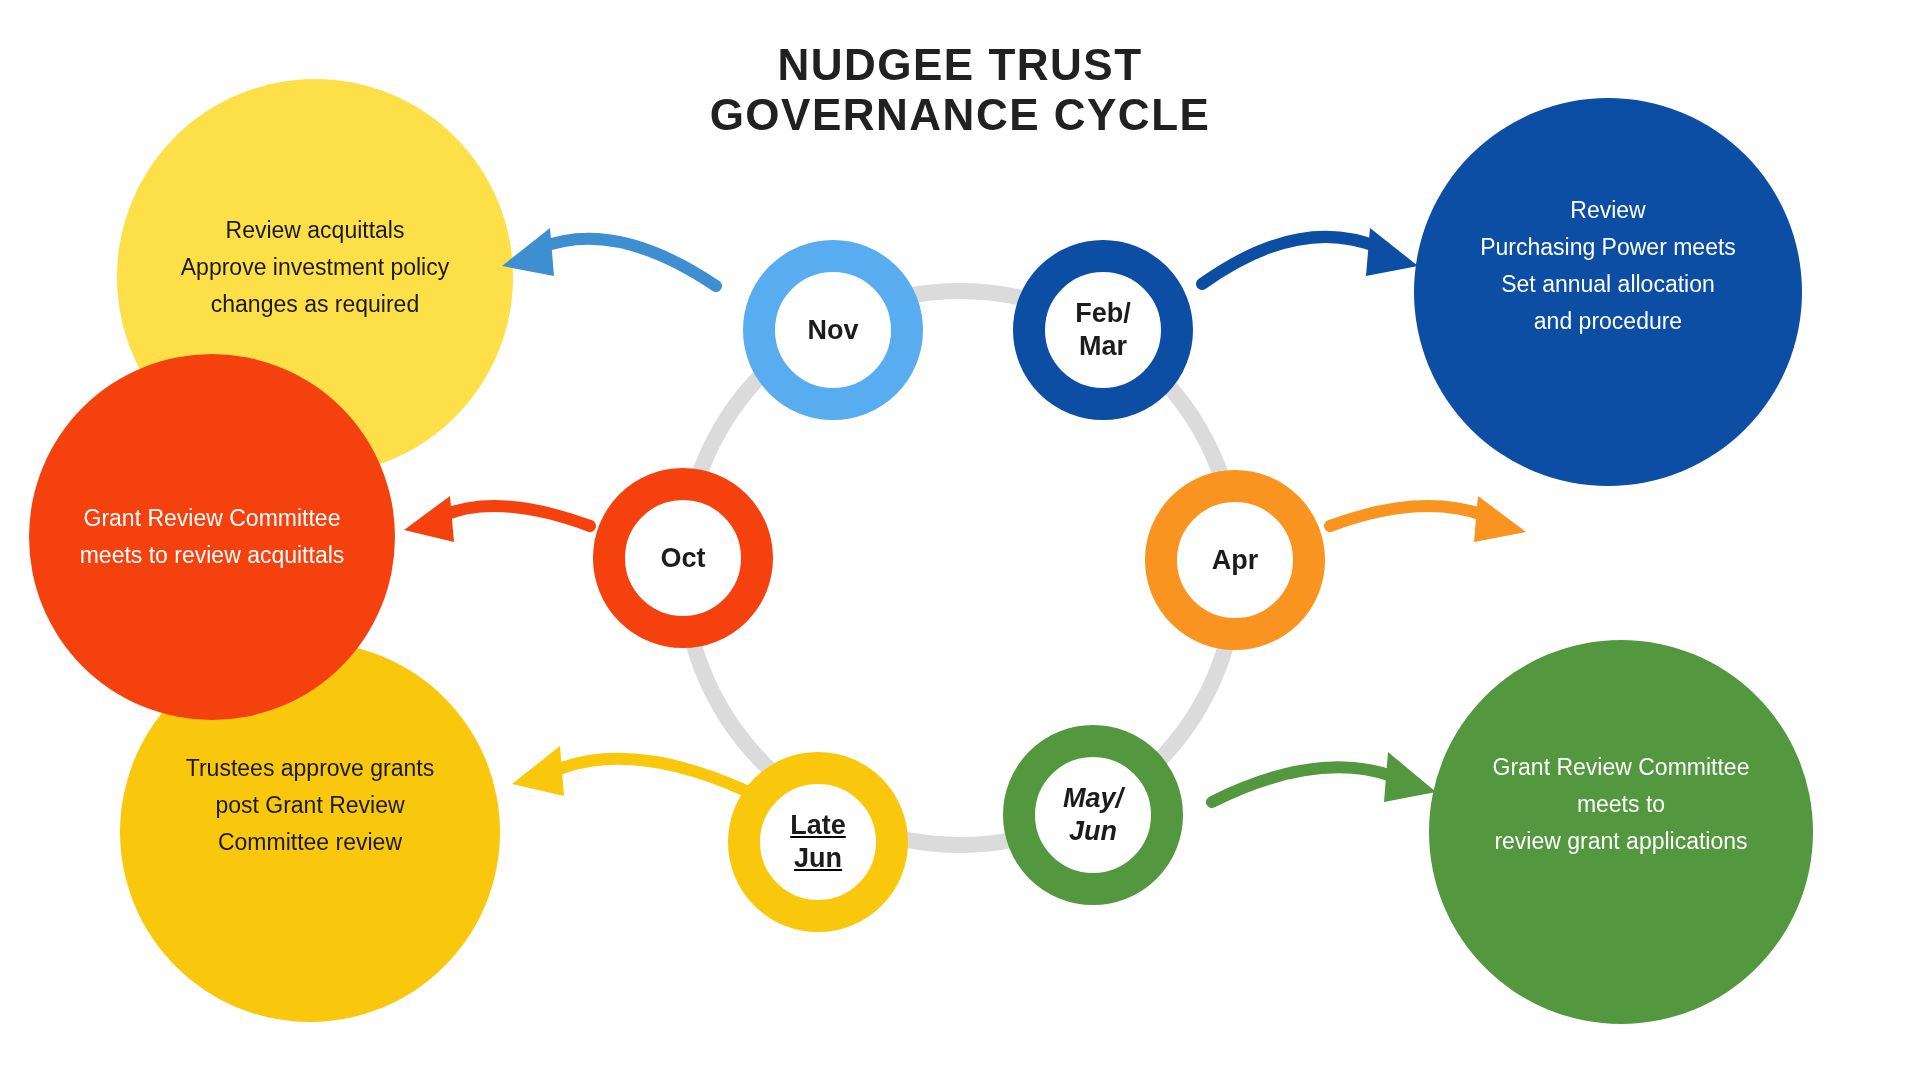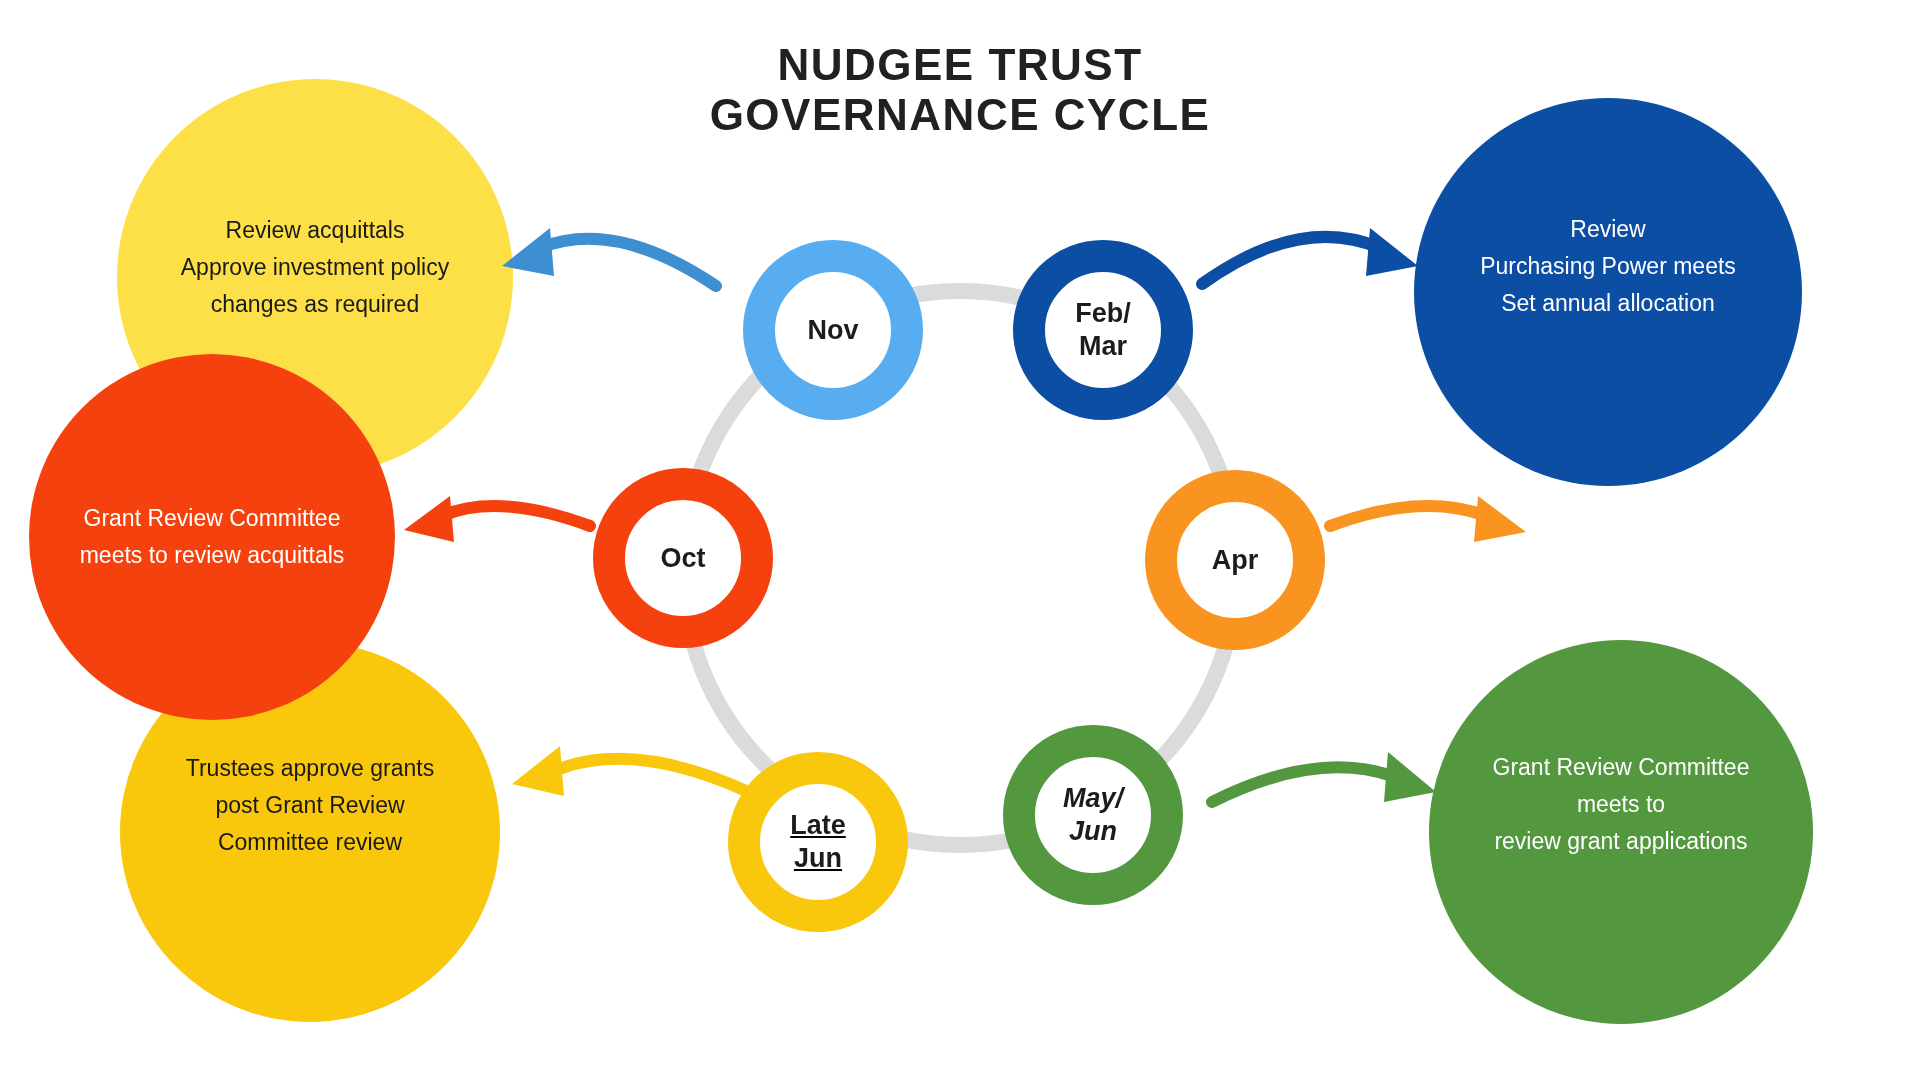--- a/index.html
+++ b/index.html
@@ -81,20 +81,21 @@
       <div>Approve investment policy</div>
       <div>changes as required</div>
     </div>
   </div>
 
   <div class="note-circle light-text" style="left: 1414px; top: 98px; width: 388px; height: 388px; z-index: 1; background: rgb(11, 78, 163);">
     <div class="note-text" style="transform: translateY(-26px);">
       <div>Review</div>
       <div>Purchasing Power meets</div>
       <div>Set annual allocation</div>
+      <div>and procedure</div>
     </div>
   </div>
 
   <div class="note-circle light-text" style="left: 29px; top: 354px; width: 366px; height: 366px; z-index: 3; background: rgb(245, 65, 13);">
     <div class="note-text">
       <div>Grant Review Committee</div>
       <div>meets to review acquittals</div>
     </div>
   </div>
 

